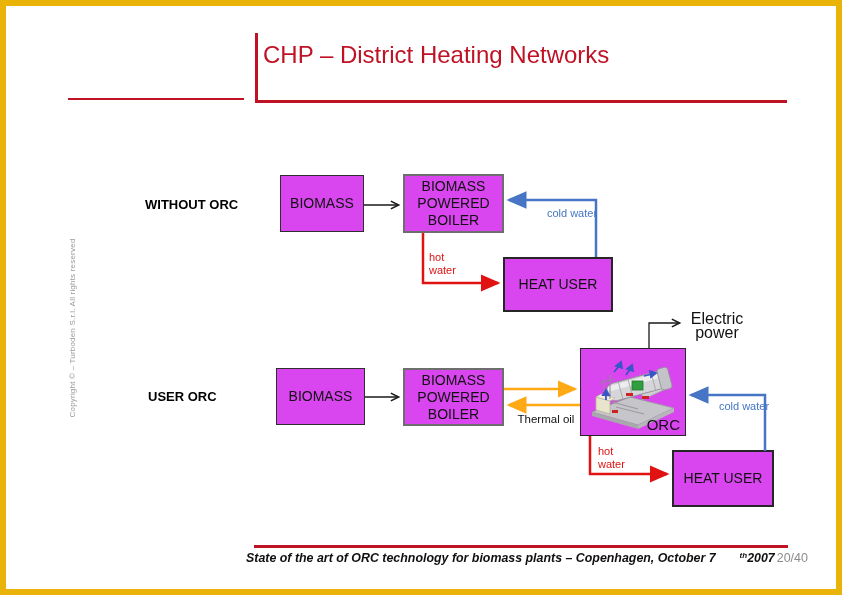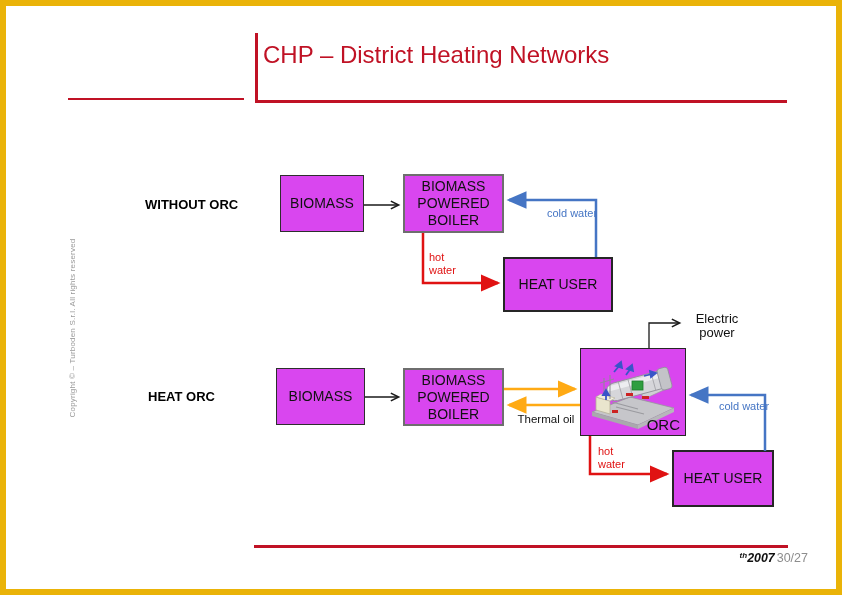--- a/index.html
+++ b/index.html
@@ -30,21 +30,21 @@
   .b-black{border:1.5px solid #2e2e2e;}
   .b-gray{border:2px solid #6e6e6e;}
   .b-heavy{border:2px solid #262626;}
   .section-label{
     position:absolute;font-size:13px;font-weight:bold;color:#000;white-space:nowrap;
   }
   .flow-label{position:absolute;font-size:11px;line-height:13px;}
   .lbl-red{color:#E01212;text-align:left;}
   .lbl-blue{color:#4575C4;text-align:center;}
   .lbl-black{color:#111;text-align:center;}
-  .lbl-elec{position:absolute;font-size:13px;line-height:14px;color:#111;text-align:center;}
+  .lbl-elec{position:absolute;font-size:16px;line-height:14px;color:#111;text-align:center;}
   
   .arrows{position:absolute;left:0;top:0;width:842px;height:595px;pointer-events:none;}
   
   .orc-box{position:absolute;left:574px;top:342px;width:106px;height:88px;border:1.5px solid #262626;box-sizing:border-box;background:#d946ef;}
   .orc-label{position:absolute;right:5px;bottom:2px;font-size:15px;color:#111;}
   .orc-art{position:absolute;left:1px;top:1px;}
   
   .footer-rule{position:absolute;left:248px;top:539px;width:534px;height:2.5px;background:#C01225;}
   .footer{position:absolute;right:28px;top:545px;display:flex;align-items:baseline;white-space:nowrap;}
   .footer-main{font-size:12.4px;font-weight:bold;font-style:italic;color:#101010;}
@@ -58,21 +58,21 @@
 <div class="slide">
 
   <div class="rule-left"></div>
   <div class="title-vbar"></div>
   <div class="title">CHP – District Heating Networks</div>
   <div class="rule-main"></div>
 
   <div class="copyright">Copyright ©  – Turboden S.r.l. All rights reserved</div>
 
   <div class="section-label" style="left:139px;top:191px;">WITHOUT ORC</div>
-  <div class="section-label" style="left:142px;top:383px;">HEAT ORC</div>
+  <div class="section-label" style="left:142px;top:383px;">USER ORC</div>
 
   <div class="dbox b-black" style="left:274px;top:169px;width:84px;height:57px;">BIOMASS</div>
   <div class="dbox b-gray" style="left:397px;top:168px;width:101px;height:59px;">BIOMASS POWERED BOILER</div>
   <div class="dbox b-heavy" style="left:497px;top:251px;width:110px;height:55px;">HEAT USER</div>
 
   <div class="dbox b-black" style="left:270px;top:362px;width:89px;height:57px;">BIOMASS</div>
   <div class="dbox b-gray" style="left:397px;top:362px;width:101px;height:58px;">BIOMASS POWERED BOILER</div>
   <div class="dbox b-heavy" style="left:666px;top:444px;width:102px;height:57px;">HEAT USER</div>
 
   <div class="orc-box">
@@ -154,18 +154,19 @@
     <path d="M359,391 L392,391" stroke="#1a1a1a" stroke-width="1.3" fill="none" marker-end="url(#ah-open)"></path>
     <path d="M498,383 L569,383" stroke="#FFAA14" stroke-width="2.5" fill="none" marker-end="url(#ah-orange)"></path>
     <path d="M574,399 L503,399" stroke="#FFAA14" stroke-width="2.5" fill="none" marker-end="url(#ah-orange)"></path>
     <path d="M643,342 L643,317 L673,317" stroke="#1a1a1a" stroke-width="1.3" fill="none" marker-end="url(#ah-open)"></path>
     <path d="M759,445 L759,389 L685,389" stroke="#4575C4" stroke-width="2.5" fill="none" marker-end="url(#ah-blue)"></path>
     <path d="M584,430 L584,468 L661,468" stroke="#E01212" stroke-width="2.5" fill="none" marker-end="url(#ah-red)"></path>
   </svg>
 
   <div class="footer-rule"></div>
   <div class="footer">
+    <span class="footer-main">State of the art of ORC technology for biomass plants – Copenhagen, October 7</span>
       <span class="footer-sup">th</span>
       <span class="footer-year"> 2007</span>
-    <span class="footer-page">30/27</span>
+    <span class="footer-page">20/40</span>
   </div>
 
 </div>
 
 </body></html>

